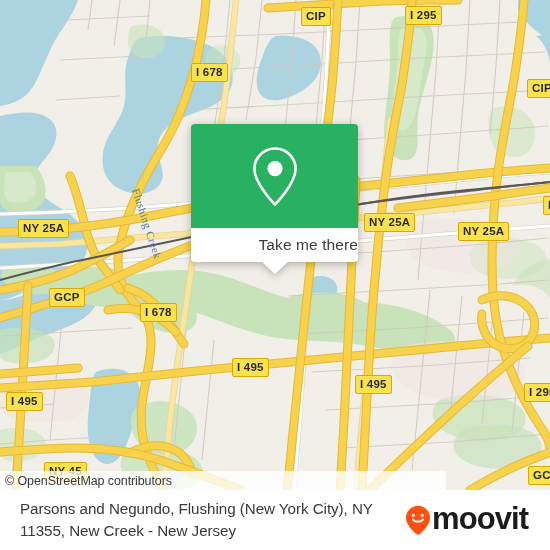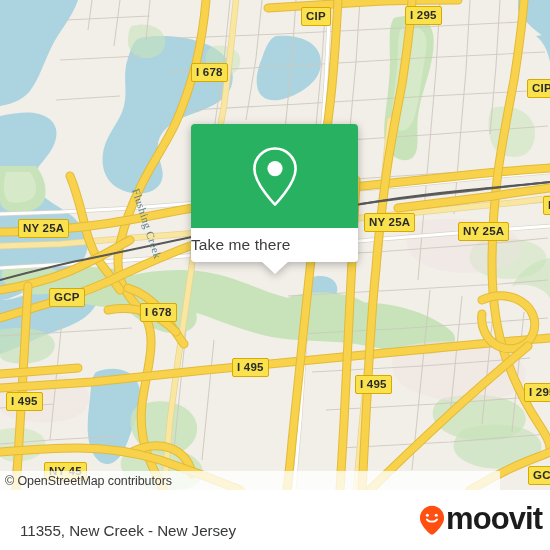--- a/index.html
+++ b/index.html
@@ -16,21 +16,21 @@
     position: absolute; left: 0; top: 0;
     width: 550px; height: 490px;
     background: #f2efe9;
     overflow: hidden;
   }
   .map-svg { position: absolute; left: 0; top: 0; width: 550px; height: 490px; display: block; }
 
   
   .attrib {
     position: absolute; left: 0; bottom: 0;
-    width: 500px; height: 19px;
+    width: 446px; height: 19px;
     background: rgba(255,255,255,0.78);
     display: flex; align-items: center;
     padding-left: 5px;
     font-size: 12.5px;
     color: #3a3a3a;
     letter-spacing: -0.1px;
     z-index: 30;
   }
 
   
@@ -45,21 +45,21 @@
     background: #27b161;
     border-radius: 4px 4px 0 0;
     height: 104px;
     display: flex; align-items: center; justify-content: center;
   }
   .pin-wrap { width: 52px; height: 62px; display:block; }
   .callout-bottom {
     background: #ffffff;
     border-radius: 0 0 4px 4px;
     height: 34px;
-    display: flex; align-items: center; justify-content: flex-start;
+    display: flex; align-items: center; justify-content: flex-end;
   }
   .callout-label {
     font-size: 15.5px;
     color: #3d3d3d;
     letter-spacing: 0.1px;
     white-space: nowrap;
   }
   .callout-tail {
     position: absolute;
     left: 50%; bottom: -12px;
@@ -83,21 +83,21 @@
     padding-left: 20px;
     padding-right: 8px;
     font-size: 15.2px;
     line-height: 22px;
     color: #37393b;
     letter-spacing: -0.05px;
   }
   .brand {
     flex: 0 0 auto;
     display: flex; align-items: center;
-    padding-right: 0;
+    padding-right: 14px;
     gap: 1px;
   }
   .brand-pin { width: 26px; height: 30px; display: block; }
   .brand-word { font-size: 0; line-height: 0; }
   .brand-word svg { display: block; }
 </style>
 </head>
 <body>
 
 <div id="root">
@@ -432,21 +432,21 @@
       </svg>
     </div>
     <div class="callout-bottom">
       <span class="callout-label">Take me there</span>
     </div>
     <div class="callout-tail"></div>
   </div>
 
   <div class="footer">
     <div class="footer-text">
-      <br>
+      <span>Parsons and Negundo, Flushing (New York City), NY</span><br>
       <span>11355, New Creek - New Jersey</span>
     </div>
     <div class="brand">
       <svg class="brand-pin" viewBox="0 0 26 30">
         <path d="M13 0.8 C6.3 0.8 0.9 6.2 0.9 12.9 C0.9 19.2 8.4 27 11.7 29.3 C12.5 29.9 13.5 29.9 14.3 29.3
                  C17.6 27 25.1 19.2 25.1 12.9 C25.1 6.2 19.7 0.8 13 0.8 Z" fill="#ff5011"></path>
         <circle cx="8.4" cy="10.2" r="1.55" fill="#ffffff"></circle>
         <circle cx="17.2" cy="10.2" r="1.55" fill="#ffffff"></circle>
         <path d="M7.9 14.5 C9.6 17.3 16.3 17.3 18.0 14.5" fill="none" stroke="#ffffff" stroke-width="1.9" stroke-linecap="round"></path>
       </svg>

